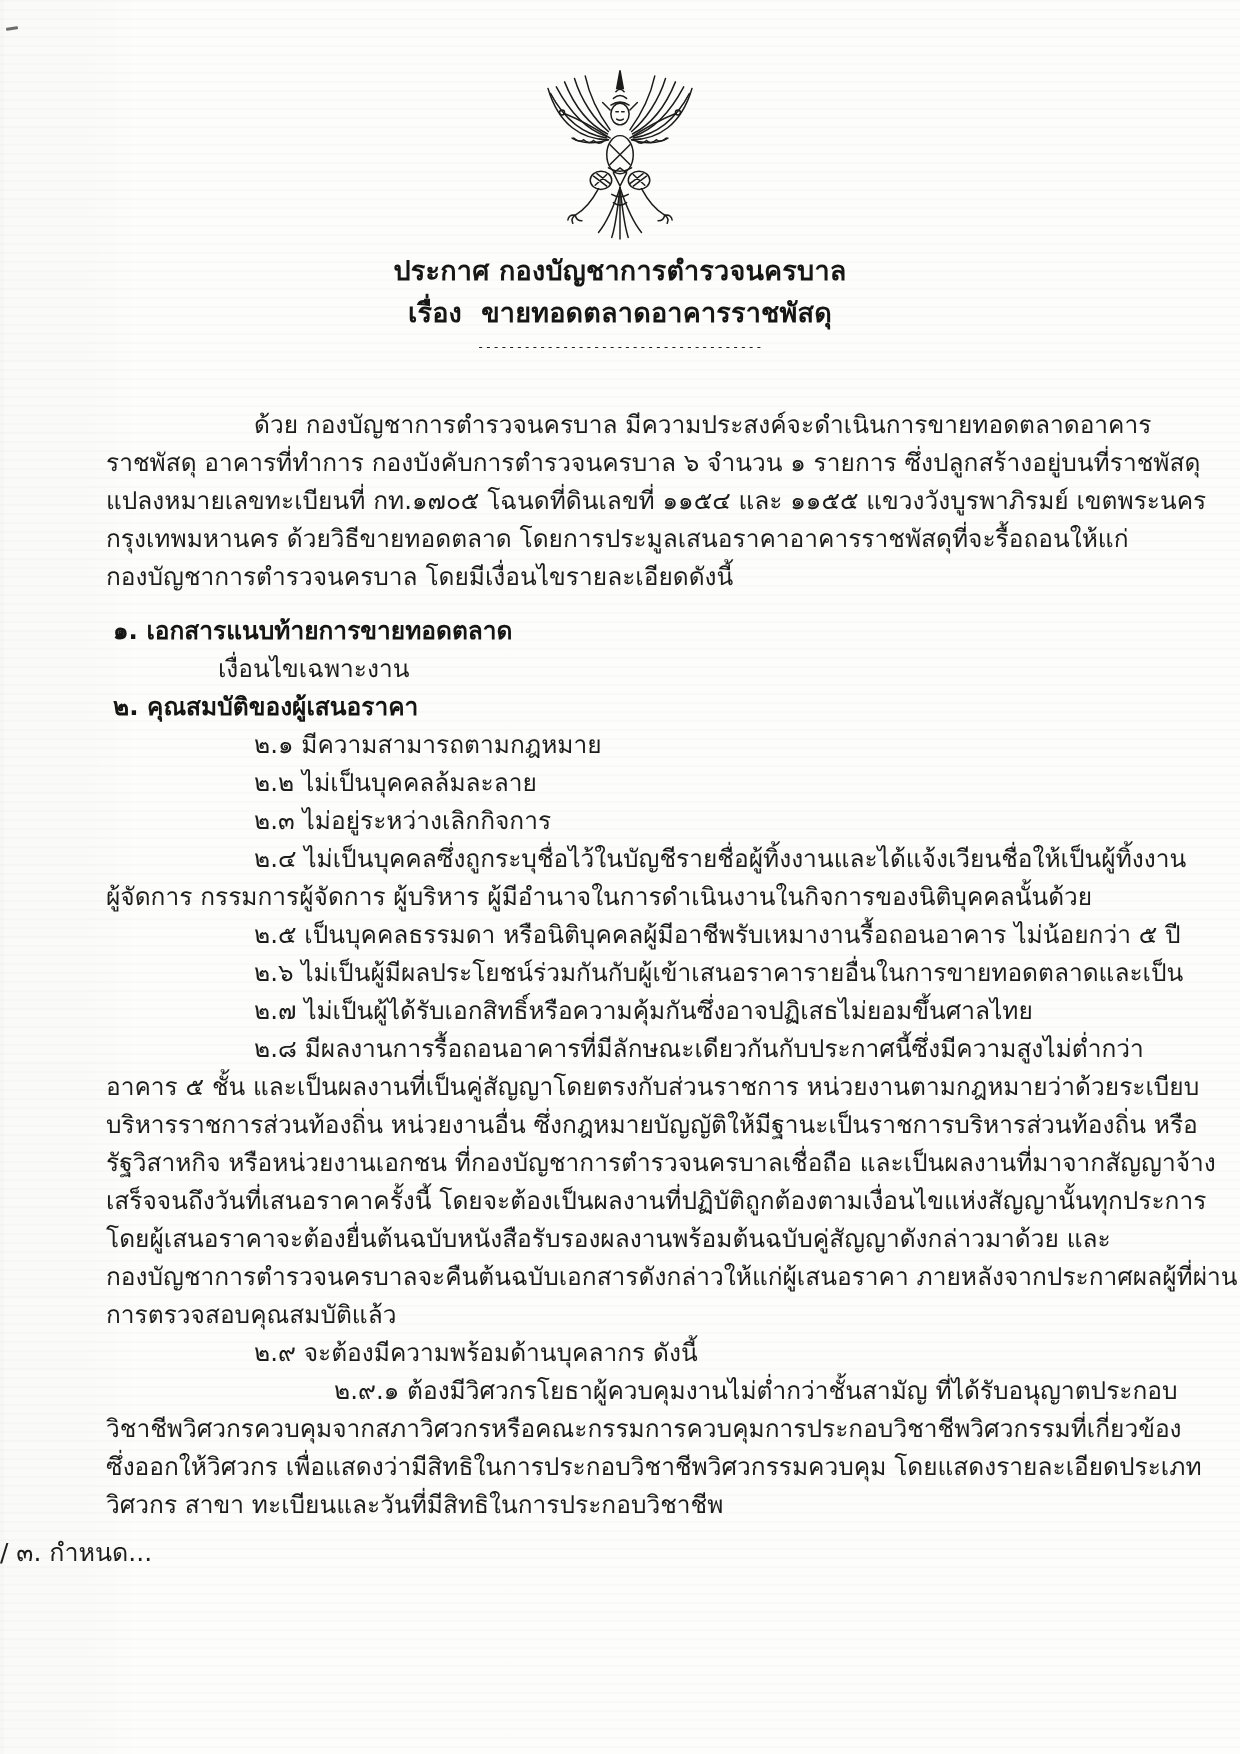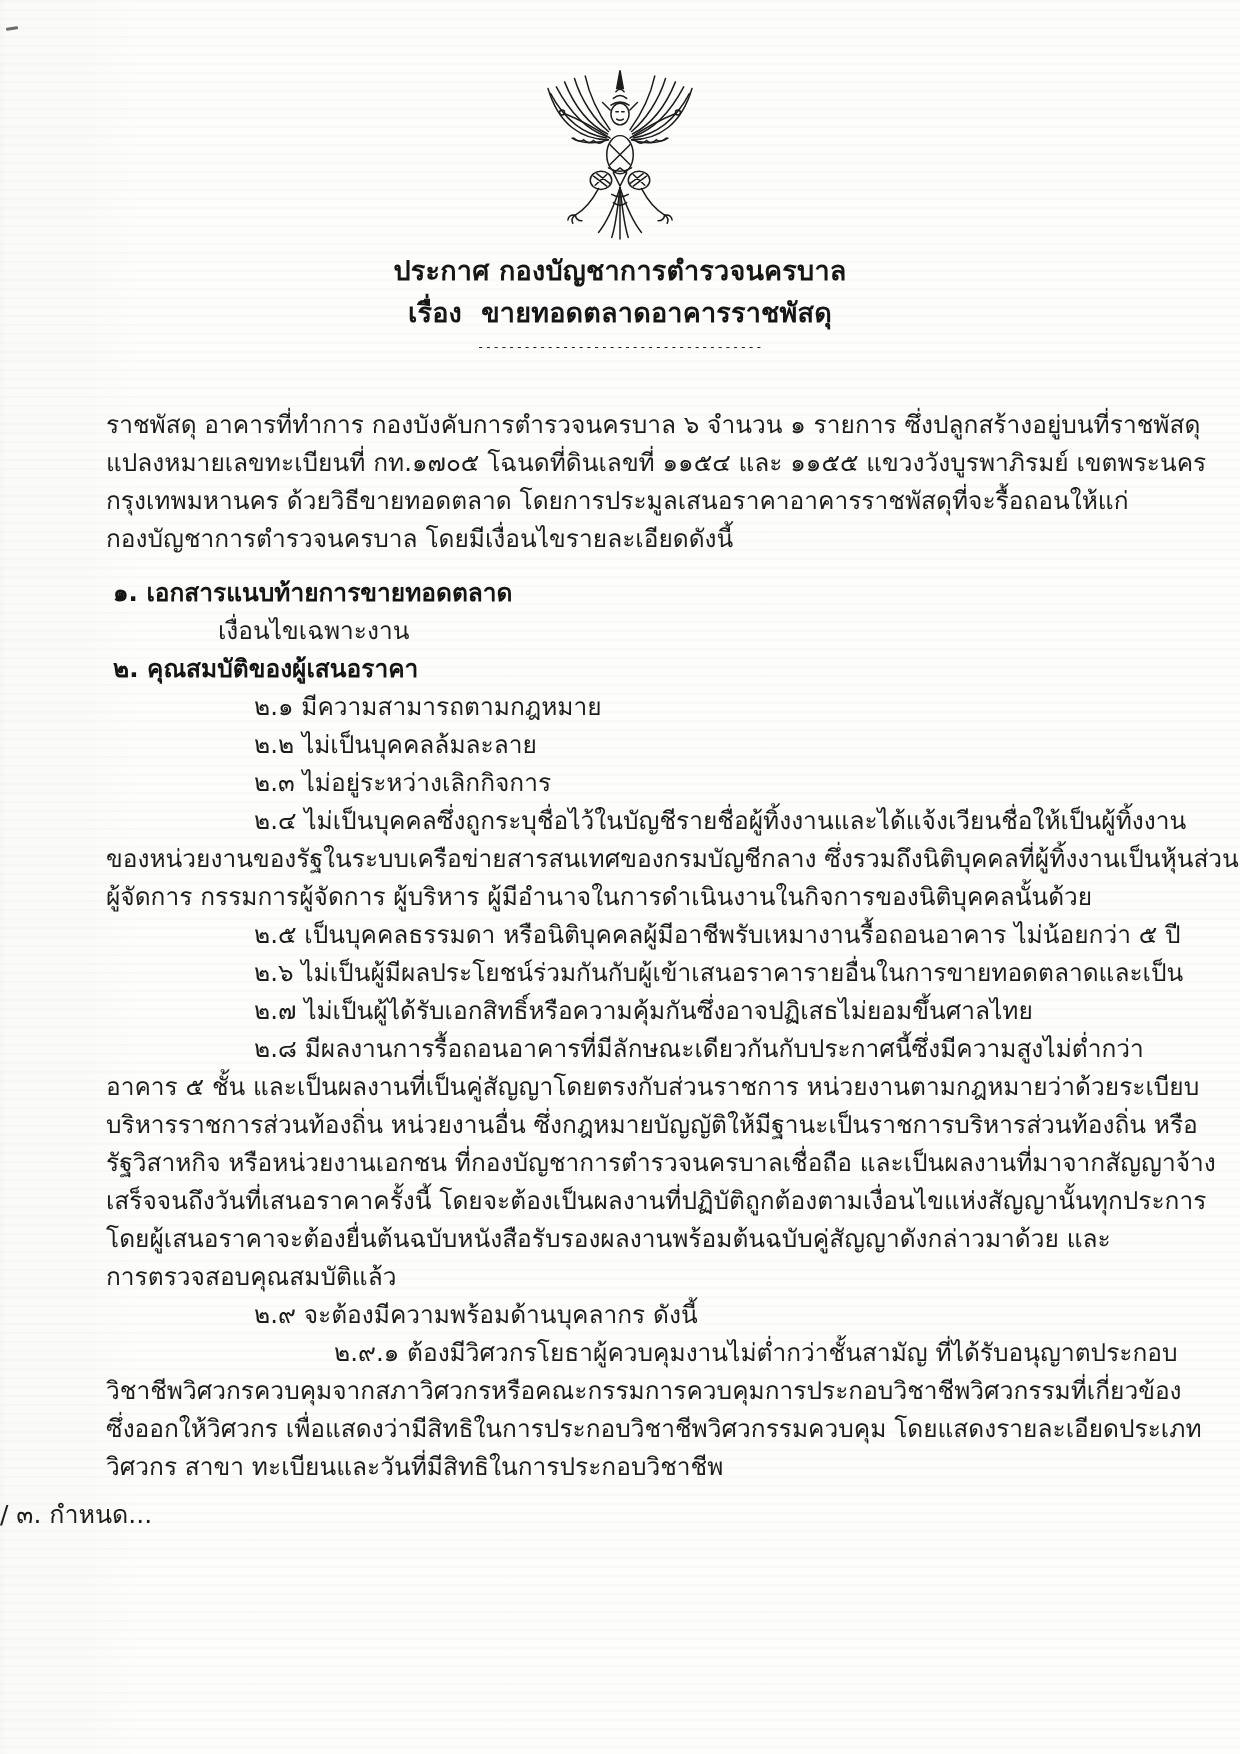--- a/index.html
+++ b/index.html
@@ -138,42 +138,43 @@
       <path d="M90,160 Q100,166 110,160"></path>
       <path d="M92,170 Q100,176 108,170"></path>
     </g>
   </svg>
 
   <div class="title first">ประกาศ กองบัญชาการตำรวจนครบาล</div>
   <div class="title">เรื่อง  ขายทอดตลาดอาคารราชพัสดุ</div>
   <div class="dashes">-------------------------------------</div>
 
   <div class="doc-body" id="doc-lines">
+      <div class="line indent">ด้วย กองบัญชาการตำรวจนครบาล มีความประสงค์จะดำเนินการขายทอดตลาดอาคาร</div>
       <div class="line margin">ราชพัสดุ อาคารที่ทำการ กองบังคับการตำรวจนครบาล ๖ จำนวน ๑ รายการ ซึ่งปลูกสร้างอยู่บนที่ราชพัสดุ</div>
       <div class="line margin">แปลงหมายเลขทะเบียนที่ กท.๑๗๐๕ โฉนดที่ดินเลขที่ ๑๑๕๔ และ ๑๑๕๕ แขวงวังบูรพาภิรมย์ เขตพระนคร</div>
       <div class="line margin">กรุงเทพมหานคร ด้วยวิธีขายทอดตลาด โดยการประมูลเสนอราคาอาคารราชพัสดุที่จะรื้อถอนให้แก่</div>
       <div class="line margin">กองบัญชาการตำรวจนครบาล โดยมีเงื่อนไขรายละเอียดดังนี้</div>
       <div class="line section gap">๑. เอกสารแนบท้ายการขายทอดตลาด</div>
       <div class="line cond">เงื่อนไขเฉพาะงาน</div>
       <div class="line section">๒. คุณสมบัติของผู้เสนอราคา</div>
       <div class="line indent">๒.๑ มีความสามารถตามกฎหมาย</div>
       <div class="line indent">๒.๒ ไม่เป็นบุคคลล้มละลาย</div>
       <div class="line indent">๒.๓ ไม่อยู่ระหว่างเลิกกิจการ</div>
       <div class="line indent">๒.๔ ไม่เป็นบุคคลซึ่งถูกระบุชื่อไว้ในบัญชีรายชื่อผู้ทิ้งงานและได้แจ้งเวียนชื่อให้เป็นผู้ทิ้งงาน</div>
-      <div class="line margin">ของหน่วยงานของรัฐในระบบเครือข่ายสารสนเทศของกรมบัญชีกลาง ซึ่งรวมถึงนิติบุคคลที่ผู้ทิ้งงานเป็นหุ้นส่วน</div>
       <div class="line margin">ผู้จัดการ กรรมการผู้จัดการ ผู้บริหาร ผู้มีอำนาจในการดำเนินงานในกิจการของนิติบุคคลนั้นด้วย</div>
       <div class="line indent">๒.๕ เป็นบุคคลธรรมดา หรือนิติบุคคลผู้มีอาชีพรับเหมางานรื้อถอนอาคาร ไม่น้อยกว่า ๕ ปี</div>
       <div class="line indent">๒.๖ ไม่เป็นผู้มีผลประโยชน์ร่วมกันกับผู้เข้าเสนอราคารายอื่นในการขายทอดตลาดและเป็น</div>
       <div class="line indent">๒.๗ ไม่เป็นผู้ได้รับเอกสิทธิ์หรือความคุ้มกันซึ่งอาจปฏิเสธไม่ยอมขึ้นศาลไทย</div>
       <div class="line indent">๒.๘ มีผลงานการรื้อถอนอาคารที่มีลักษณะเดียวกันกับประกาศนี้ซึ่งมีความสูงไม่ต่ำกว่า</div>
       <div class="line margin">อาคาร ๕ ชั้น และเป็นผลงานที่เป็นคู่สัญญาโดยตรงกับส่วนราชการ หน่วยงานตามกฎหมายว่าด้วยระเบียบ</div>
       <div class="line margin">บริหารราชการส่วนท้องถิ่น หน่วยงานอื่น ซึ่งกฎหมายบัญญัติให้มีฐานะเป็นราชการบริหารส่วนท้องถิ่น หรือ</div>
       <div class="line margin">รัฐวิสาหกิจ หรือหน่วยงานเอกชน ที่กองบัญชาการตำรวจนครบาลเชื่อถือ และเป็นผลงานที่มาจากสัญญาจ้าง</div>
       <div class="line margin">เสร็จจนถึงวันที่เสนอราคาครั้งนี้ โดยจะต้องเป็นผลงานที่ปฏิบัติถูกต้องตามเงื่อนไขแห่งสัญญานั้นทุกประการ</div>
       <div class="line margin">โดยผู้เสนอราคาจะต้องยื่นต้นฉบับหนังสือรับรองผลงานพร้อมต้นฉบับคู่สัญญาดังกล่าวมาด้วย และ</div>
+      <div class="line margin">กองบัญชาการตำรวจนครบาลจะคืนต้นฉบับเอกสารดังกล่าวให้แก่ผู้เสนอราคา ภายหลังจากประกาศผลผู้ที่ผ่าน</div>
       <div class="line margin">การตรวจสอบคุณสมบัติแล้ว</div>
       <div class="line indent">๒.๙ จะต้องมีความพร้อมด้านบุคลากร ดังนี้</div>
       <div class="line indent2">๒.๙.๑ ต้องมีวิศวกรโยธาผู้ควบคุมงานไม่ต่ำกว่าชั้นสามัญ ที่ได้รับอนุญาตประกอบ</div>
       <div class="line margin">วิชาชีพวิศวกรควบคุมจากสภาวิศวกรหรือคณะกรรมการควบคุมการประกอบวิชาชีพวิศวกรรมที่เกี่ยวข้อง</div>
       <div class="line margin">ซึ่งออกให้วิศวกร เพื่อแสดงว่ามีสิทธิในการประกอบวิชาชีพวิศวกรรมควบคุม โดยแสดงรายละเอียดประเภท</div>
       <div class="line margin">วิศวกร สาขา ทะเบียนและวันที่มีสิทธิในการประกอบวิชาชีพ</div>
     </div>
 
   <div class="footer-note">/ ๓. กำหนด...</div>
 

